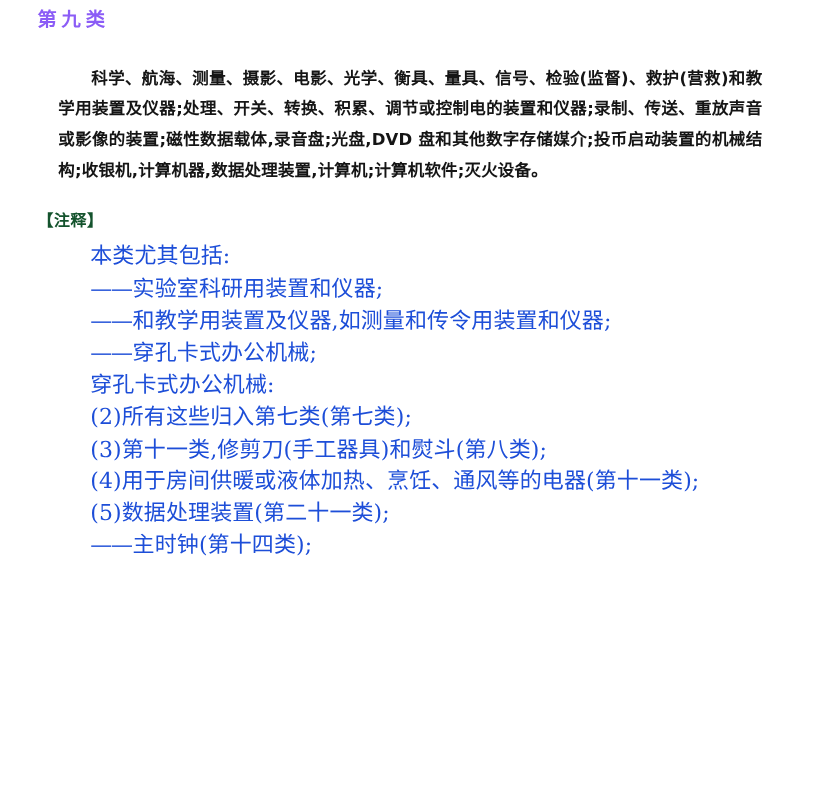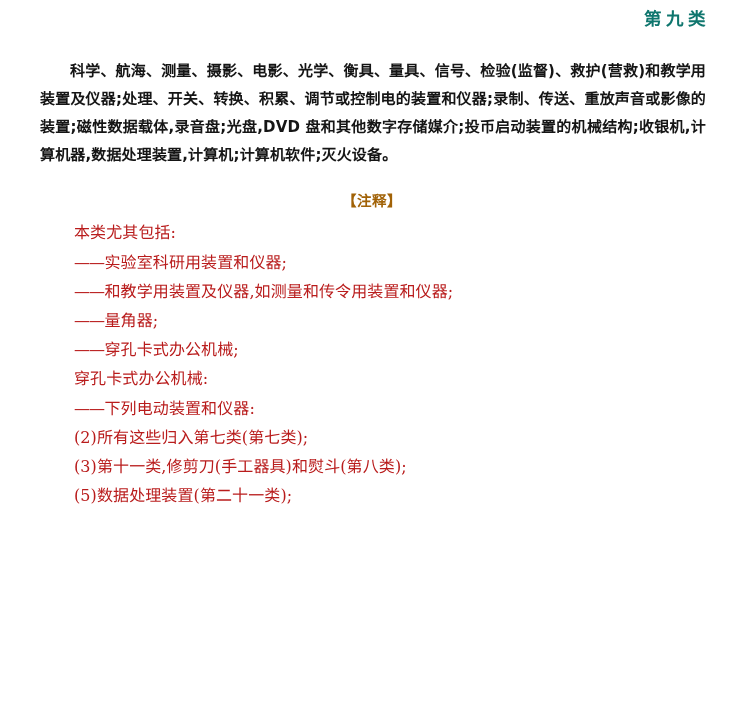--- a/index.html
+++ b/index.html
@@ -21,64 +21,63 @@
     position: relative;
     width: 744px;
     height: 720px;
     box-sizing: border-box;
     padding: 0 34px;
     background: #ffffff;
   }
 
   
   .doc-title {
-    text-align: right;
+    text-align: left;
     font-family: "DejaVu Sans", "Liberation Sans", sans-serif;
     font-weight: 700;
     font-size: 17.5px;
     letter-spacing: 4.5px;
-    color: #0f766e;
+    color: #8b5cf6;
     padding-top: 8px;
     margin: 0 0 26px 0;
     line-height: 1.3;
   }
 
   
   .main-para {
     font-family: "DejaVu Sans", "Liberation Sans", sans-serif;
     font-weight: 700;
     font-size: 15px;
     line-height: 28.2px;
     color: #151515;
     text-align: justify;
     text-justify: inter-character;
     text-indent: 2em;
-    margin: 0;
+    margin: 13px;
     letter-spacing: 0.15px;
     padding: 0 4px 0 6px;
   }
 
   
   .notes-header {
-    text-align: center;
     font-family: "DejaVu Sans", "Liberation Sans", sans-serif;
     font-weight: 700;
     font-size: 14.5px;
-    color: #a16207;
+    color: #14532d;
     letter-spacing: 0.5px;
     margin: 22px 0 8px 0;
     line-height: 1.3;
   }
 
   
   .notes-body {
     font-family: "DejaVu Serif", "Liberation Serif", serif;
-    font-size: 16px;
+    font-size: 20px;
     line-height: 29.2px;
-    color: #b91c1c;
+    color: #1d4ed8;
     padding: 0 4px 0 8px;
   }
 
   .note-line {
     margin: 0;
     text-align: justify;
     text-justify: inter-character;
     letter-spacing: 0.1px;
   }
 
@@ -101,23 +100,23 @@
 
   <p class="main-para">科学、航海、测量、摄影、电影、光学、衡具、量具、信号、检验(监督)、救护(营救)和教学用装置及仪器;处理、开关、转换、积累、调节或控制电的装置和仪器;录制、传送、重放声音或影像的装置;磁性数据载体,录音盘;光盘,DVD 盘和其他数字存储媒介;投币启动装置的机械结构;收银机,计算机器,数据处理装置,计算机;计算机软件;灭火设备。</p>
 
   <div class="notes-header">【注释】</div>
 
   <div class="notes-body">
 
   <p class="note-line indent"><span>本类尤其包括:</span></p>
       <p class="note-line indent"><span class="dash">——</span><span>实验室科研用装置和仪器;</span></p>
       <p class="note-line indent"><span class="dash">——</span><span>和教学用装置及仪器,如测量和传令用装置和仪器;</span></p>
-      <p class="note-line indent"><span class="dash">——</span><span>量角器;</span></p>
       <p class="note-line indent"><span class="dash">——</span><span>穿孔卡式办公机械;</span></p>
       <p class="note-line indent"><span>穿孔卡式办公机械:</span></p>
-      <p class="note-line indent"><span class="dash">——</span><span>下列电动装置和仪器:</span></p>
       <p class="note-line indent"><span class="marker">(2)</span><span>所有这些归入第七类(第七类);</span></p>
       <p class="note-line indent"><span class="marker">(3)</span><span>第十一类,修剪刀(手工器具)和熨斗(第八类);</span></p>
+      <p class="note-line indent"><span class="marker">(4)</span><span>用于房间供暖或液体加热、烹饪、通风等的电器(第十一类);</span></p>
       <p class="note-line indent"><span class="marker">(5)</span><span>数据处理装置(第二十一类);</span></p>
+      <p class="note-line indent"><span class="dash">——</span><span>主时钟(第十四类);</span></p>
       <p class="note-line indent"></p>
     </div>
 
 </div>
 
 </body></html>

